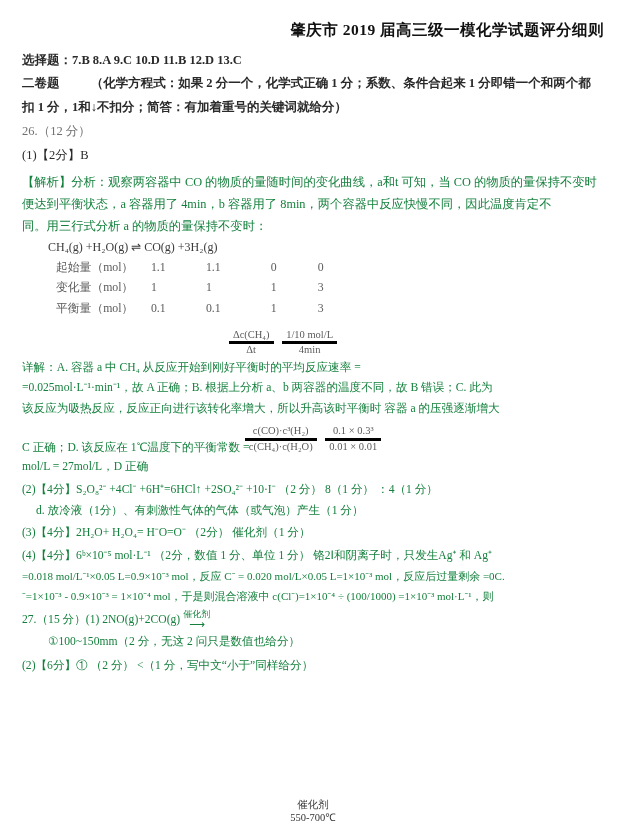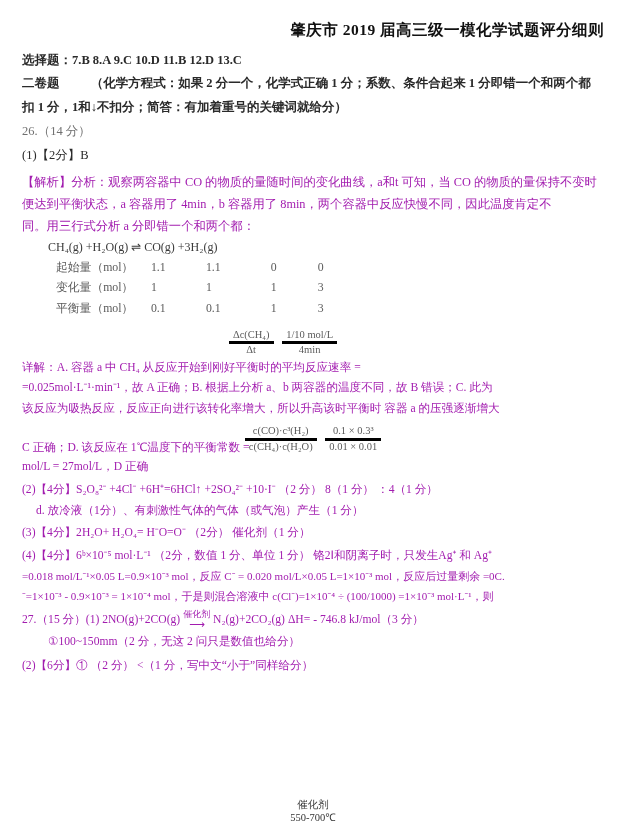--- a/index.html
+++ b/index.html
@@ -26,21 +26,21 @@
     color:#111;
   }
   .line{
     font-size:12.5px;
     line-height:1.55;
     margin:0 0 4px 0;
     color:#2a2a2a;
   }
   .bold{font-weight:bold;}
   .faded{color:#6f6f6f;}
-  .blurry{color:#a21caf;filter:blur(.25px);}
+  .blurry{color:#15803d;filter:blur(.25px);}
   .para{
     font-size:12.3px;
     line-height:1.62;
     margin:0 0 2px 0;
     text-align:justify;
   }
   .small{font-size:11.6px;}
   .tiny{font-size:11px;}
   .eqline{
     font-size:12px;
@@ -97,27 +97,27 @@
   <div class="title">肇庆市 2019 届高三级一模化学试题评分细则</div>
 
   <div class="line bold">选择题：7.B  8.A  9.C  10.D  11.B  12.D  13.C</div>
 
   <div class="line">
     <span class="bold">二卷题</span>
     <span class="bold" style="margin-left:28px;">（化学方程式：如果 2 分一个，化学式正确 1 分；系数、条件合起来 1 分即错一个和两个都</span>
   </div>
   <div class="line bold">扣 1 分，1和↓不扣分；简答：有加着重号的关键词就给分）</div>
 
-  <div class="line faded blk">26.（14 分）</div>
+  <div class="line faded blk">26.（12 分）</div>
 
   <div class="line" style="">(1)【2分】B</div>
 
   <div class="para blurry" style="margin-top:8px;">【解析】分析：观察两容器中 CO 的物质的量随时间的变化曲线，a和t 可知，当 CO 的物质的量保持不变时</div>
   <div class="para blurry">便达到平衡状态，a 容器用了 4min，b 容器用了 8min，两个容器中反应快慢不同，因此温度肯定不</div>
-  <div class="para blurry">同。用三行式分析 a 分即错一个和两个都：</div>
+  <div class="para blurry">同。用三行式分析 a 的物质的量保持不变时：</div>
 
   <div class="eqline">CH₄(g) +H₂O(g)  ⇌  CO(g) +3H₂(g)</div>
 
   <div class="tbl">
     <div>
       <span class="c0">起始量（mol）</span>
       <span class="c1">1.1</span>
       <span class="c2">1.1</span>
       <span class="c3">0</span>
       <span class="c4">0</span>
@@ -174,21 +174,20 @@
   <div class="para blurry tiny">=0.018 mol/L⁻¹×0.05 L=0.9×10⁻³ mol，反应 C⁻ = 0.020 mol/L×0.05 L=1×10⁻³ mol，反应后过量剩余 =0C.</div>
   <div class="para blurry tiny">⁻=1×10⁻³ - 0.9×10⁻³ = 1×10⁻⁴ mol，于是则混合溶液中 c(Cl⁻)=1×10⁻⁴ ÷ (100/1000) =1×10⁻³  mol·L⁻¹，则</div>
 
   <div class="para blurry small" style="margin-top:4px;">
     <span>27.（15 分）(1)</span>
     <span>2NO(g)+2CO(g)</span>
     <span class="arrowbox">
       <span class="top">催化剂</span>
       <span class="mid">⟶</span>
     </span>
-    <span>N₂(g)+2CO₂(g)    ΔH= - 746.8 kJ/mol（3 分）</span>
   </div>
   <div class="para blurry small" style="text-indent:26px;">①100~150mm（2 分，无这 2 问只是数值也给分）</div>
 
   <div class="para blurry small" style="margin-top:6px;">
     <span>(2)【6分】①</span>
     <span>（2 分）   &lt;（1 分，写中文“小于”同样给分）</span>
   </div>
 
   <div class="bottom-catalyst">
     <div>催化剂</div>

